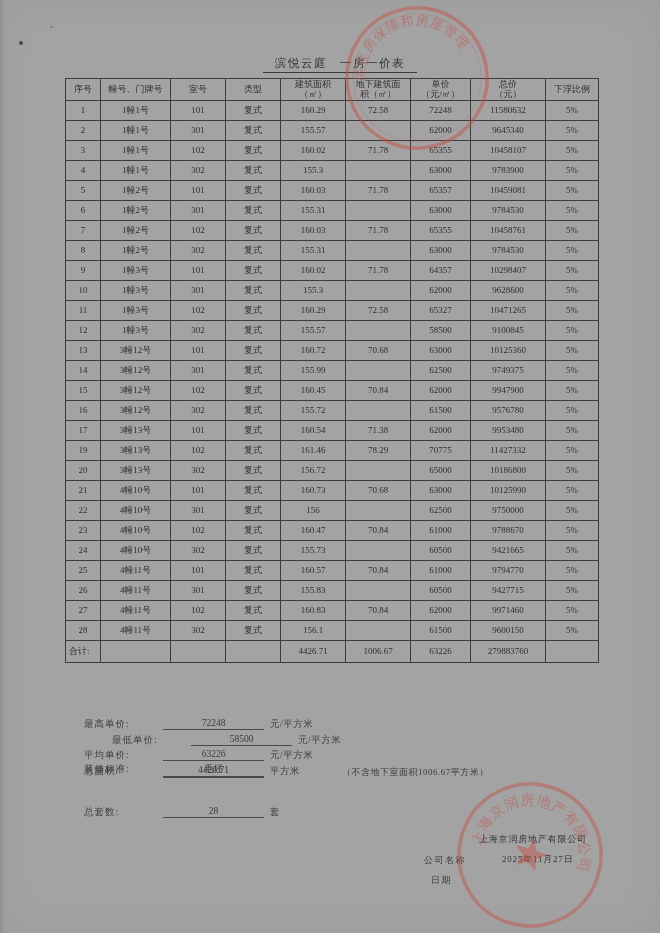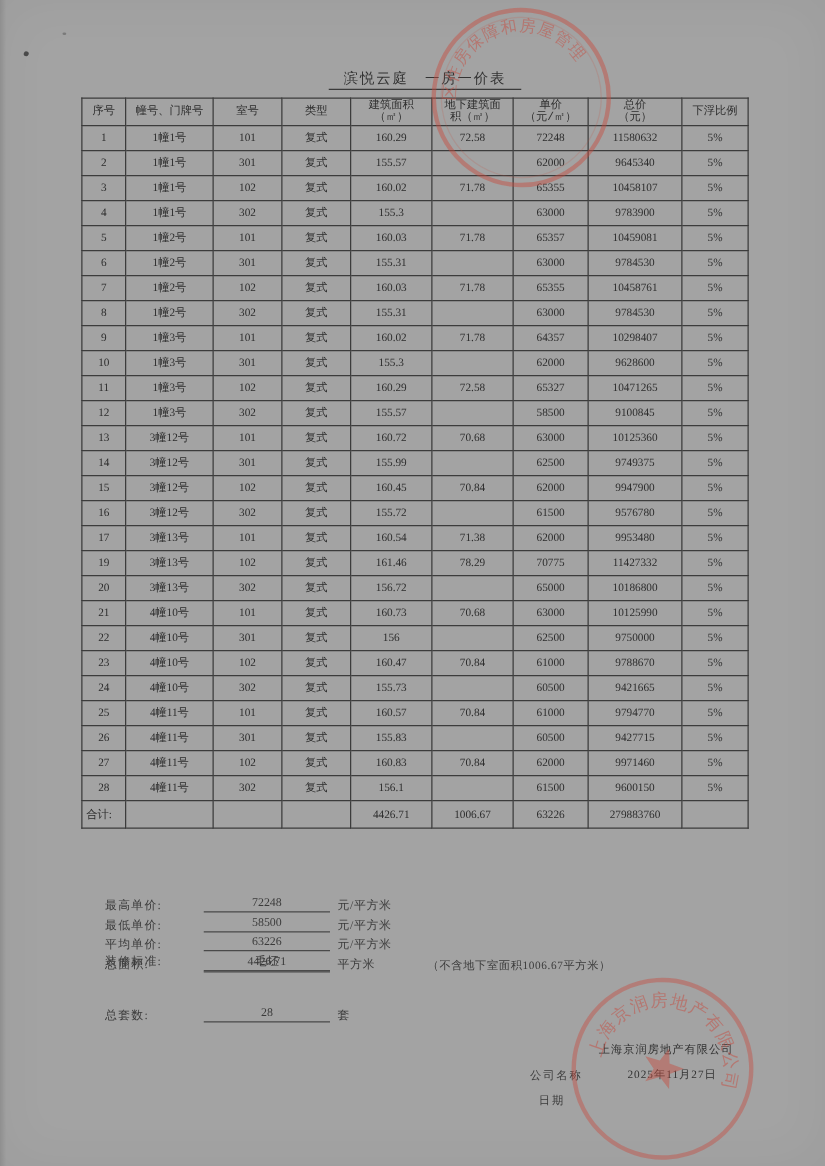--- a/index.html
+++ b/index.html
@@ -28,21 +28,21 @@
   table.price{
     position:absolute;left:65px;top:78px;width:533px;
     border-collapse:collapse;table-layout:fixed;
     border:1.6px solid #343434;
   }
   table.price th,table.price td{
     border:1px solid #3c3c3c;text-align:center;vertical-align:middle;
     font-size:9px;padding:0;overflow:hidden;color:#2d2d2d;
     font-weight:normal;line-height:1.15;
   }
-  table.price thead tr{height:18px;font-family:Liberation Mono, monospace;}
+  table.price thead tr{height:18px;}
   table.price th{white-space:pre-line;}
   table.price tbody tr{height:20px;}
   table.price tr.total-row{height:22px;}
   table.price tr.total-row td:first-child{text-align:left;padding-left:3px;}
 
   .sum-line{position:absolute;left:0;width:400px;height:15px;font-size:9.5px;color:#3b3b3b;}
   .sum-label{position:absolute;left:84px;top:0;letter-spacing:1px;}
   .sum-value{position:absolute;left:163px;top:0;width:101px;text-align:center;
              border-bottom:1px solid #4a4a4a;padding-bottom:1px;}
   .sum-unit{position:absolute;left:270px;top:0;letter-spacing:.5px;}
@@ -412,21 +412,21 @@
         </tr>
       </tbody>
   </table>
 
   <div id="summary-block">
       <div class="sum-line" style="top: 718px;">
         <span class="sum-label">最高单价:</span>
         <span class="sum-value">72248</span>
         <span class="sum-unit">元/平方米</span>
       </div>
-      <div class="sum-line" style="top: 733.5px;">
+      <div class="sum-line" style="top: 733.5px; margin-left: 28px;">
         <span class="sum-label">最低单价:</span>
         <span class="sum-value">58500</span>
         <span class="sum-unit">元/平方米</span>
       </div>
       <div class="sum-line" style="top: 749px;">
         <span class="sum-label">平均单价:</span>
         <span class="sum-value">63226</span>
         <span class="sum-unit">元/平方米</span>
       </div>
       <div class="sum-line" style="top: 764.5px; padding-left: 35px;">

